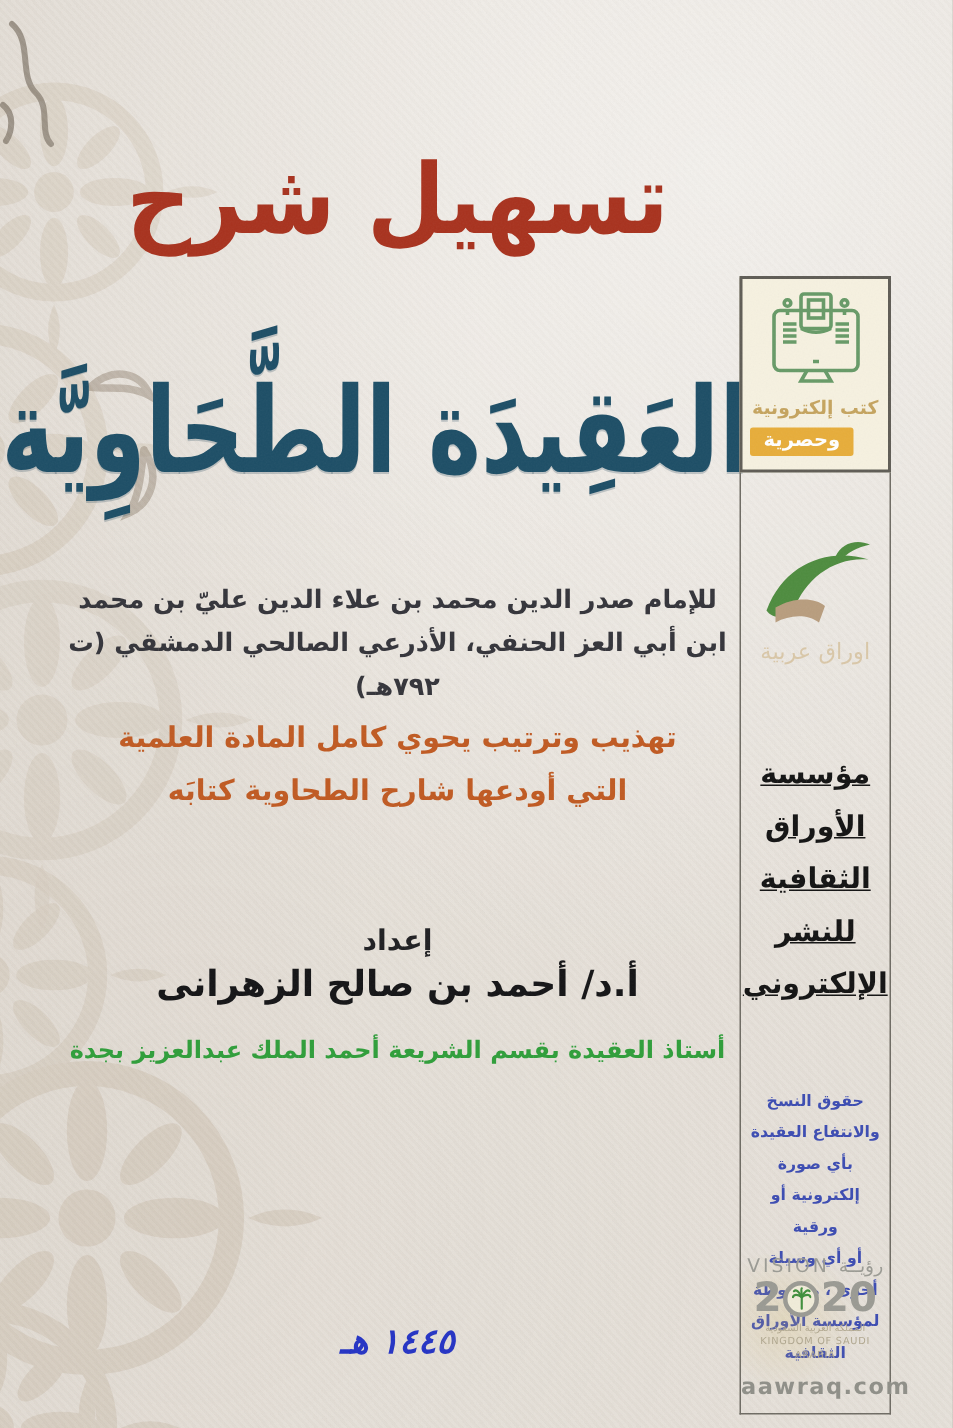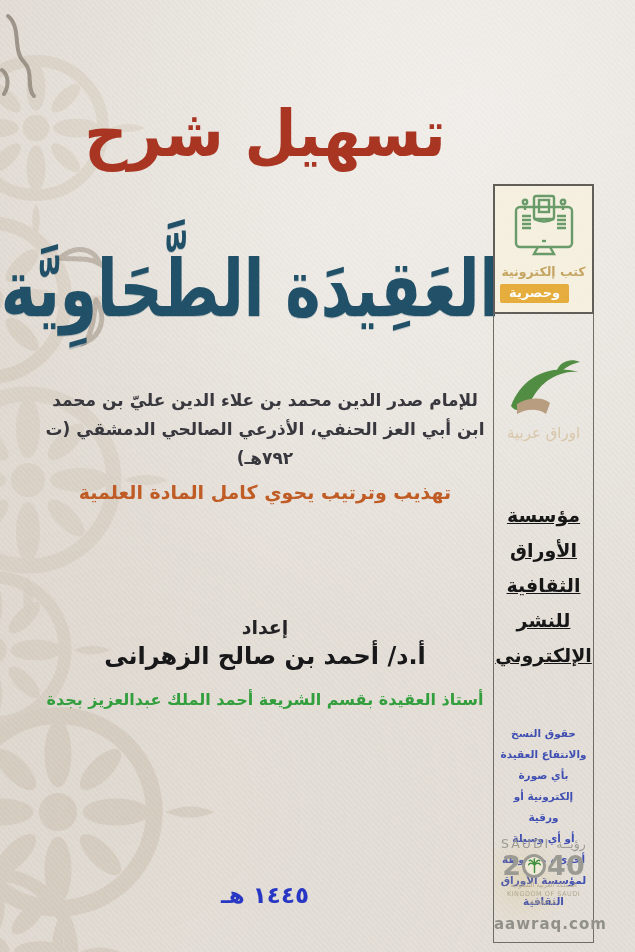--- a/index.html
+++ b/index.html
@@ -25,21 +25,21 @@
   .series-title{top:96px; font-size:60px; font-weight:bold; color:#a8321e;
     transform:scaleY(1.08); transform-origin:center top; letter-spacing:1px;}
   .main-title{top:242px; font-size:60px; font-weight:bold; color:#1d4e66;
     transform:scaleY(1.32); transform-origin:center top; white-space:nowrap;
     text-shadow:0 1px 0 rgba(40,70,90,.25);}
   .author-block{top:386px; font-size:17px; font-weight:bold; color:#34343a; line-height:29px;}
   .subtitle-block{top:475px; font-size:19px; font-weight:bold; color:#c05a22; line-height:35px;}
   .i3dad{top:616px; font-size:19px; font-weight:bold; color:#1f1f22;}
   .preparer{top:642px; font-size:24px; font-weight:bold; color:#141416;}
   .preparer-title{top:690px; font-size:16px; font-weight:bold; color:#2f9e3a;}
-  .dates{top:876px; font-size:23px; font-weight:bold; color:#2433c4; line-height:38px;}
+  .dates{top:876px; font-size:23px; font-weight:bold; color:#2433c4; line-height:38px;font-style:italic;}
 
   .sidebar{
     position:absolute; left:493px; top:165px; width:101px; height:758px; z-index:2;
     border-left:1px solid #6e6b63; border-right:1px solid #6e6b63; border-bottom:1px solid #6e6b63;
     text-align:center; box-sizing:border-box;margin-top:20px;
   }
   .ebook-box{margin:-1px -1px 0 -1px; border:2px solid #5f5c55; background:#f6f1e0;
     padding:8px 3px 9px; box-sizing:content-box;}
   .ebook-label{font-size:12.5px; font-weight:bold; color:#c5a45f; margin-top:4px;}
   .badge-row{text-align:left; padding:0 2px; margin-top:3px;}
@@ -107,20 +107,21 @@
 
   <div class="abs main-title">العَقِيدَة الطَّحَاوِيَّة</div>
 
   <div class="abs author-block">
     <div>للإمام صدر الدين محمد بن علاء الدين عليّ بن محمد</div>
     <div>ابن أبي العز الحنفي، الأذرعي الصالحي الدمشقي (ت ٧٩٢هـ)</div>
   </div>
 
   <div class="abs subtitle-block">
     <div>تهذيب وترتيب يحوي كامل المادة العلمية</div>
+    <div>التي أودعها شارح الطحاوية كتابَه</div>
   </div>
 
   <div class="abs i3dad">إعداد</div>
 
   <div class="abs preparer">أ.د/ أحمد بن صالح الزهرانى</div>
 
   <div class="abs preparer-title">أستاذ العقيدة بقسم الشريعة أحمد الملك عبدالعزيز  بجدة</div>
 
   <div class="abs dates">
     <div>١٤٤٥ هـ</div>
@@ -167,36 +168,36 @@
 
     <div class="copyright">
       <div>حقوق النسخ والانتفاع العقيدة</div>
       <div>بأي صورة إلكترونية أو ورقية</div>
       <div>أو أي وسيلة أخرى ، محفوظة</div>
       <div>لمؤسسة الأوراق الثقافية</div>
     </div>
 
     <div class="vision">
       <div class="vision-row">
-        <span>SAUDI</span>
+        <span>VISION</span>
         <span>رؤيــة</span>
       </div>
       <div class="vision-year">
         <span>2</span>
         <span class="palm-ring">
           <svg width="13" height="16" viewBox="0 0 20 24" fill="none" stroke="#3f8f3c" stroke-width="2.2" stroke-linecap="round" aria-hidden="true">
             <path d="M10,10 V22"></path>
             <path d="M10,10 C6,7 2,7 1,10"></path>
             <path d="M10,10 C14,7 18,7 19,10"></path>
             <path d="M10,10 C7,4 4,2 2,4"></path>
             <path d="M10,10 C13,4 16,2 18,4"></path>
             <path d="M10,10 C10,4 9,2 10,1"></path>
           </svg>
         </span>
-        <span>40</span>
+        <span>20</span>
       </div>
       <div class="kingdom">
         <div>المملكة العربية السعودية</div>
         <div class="en">KINGDOM OF SAUDI ARABIA</div>
       </div>
       <div class="website">aawraq.com</div>
     </div>
   </aside>
 
   <svg class="noise" width="635" height="952" aria-hidden="true">

